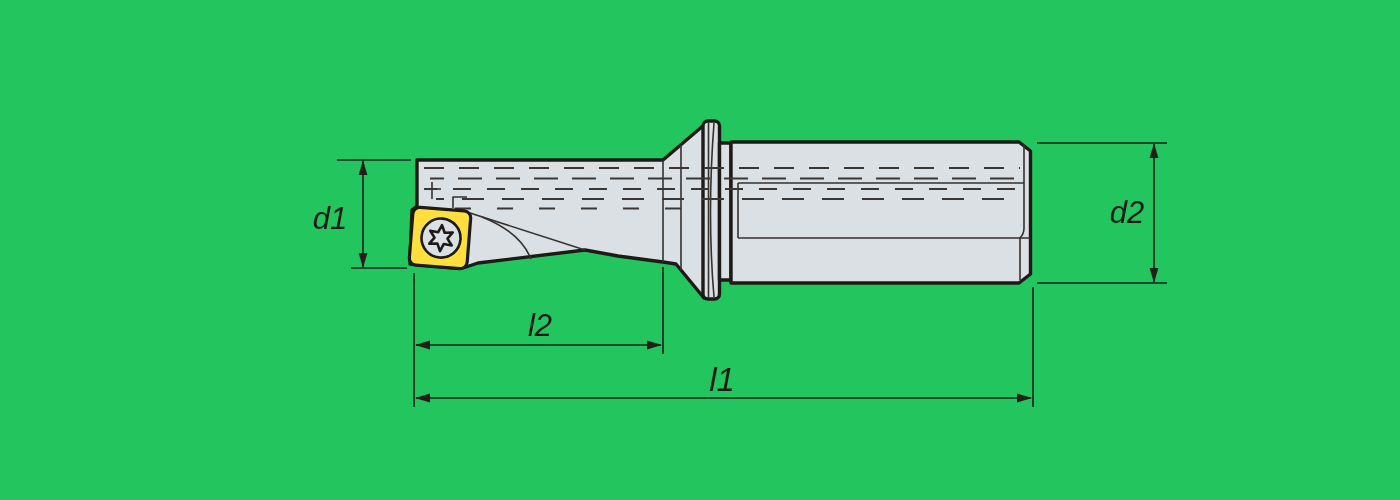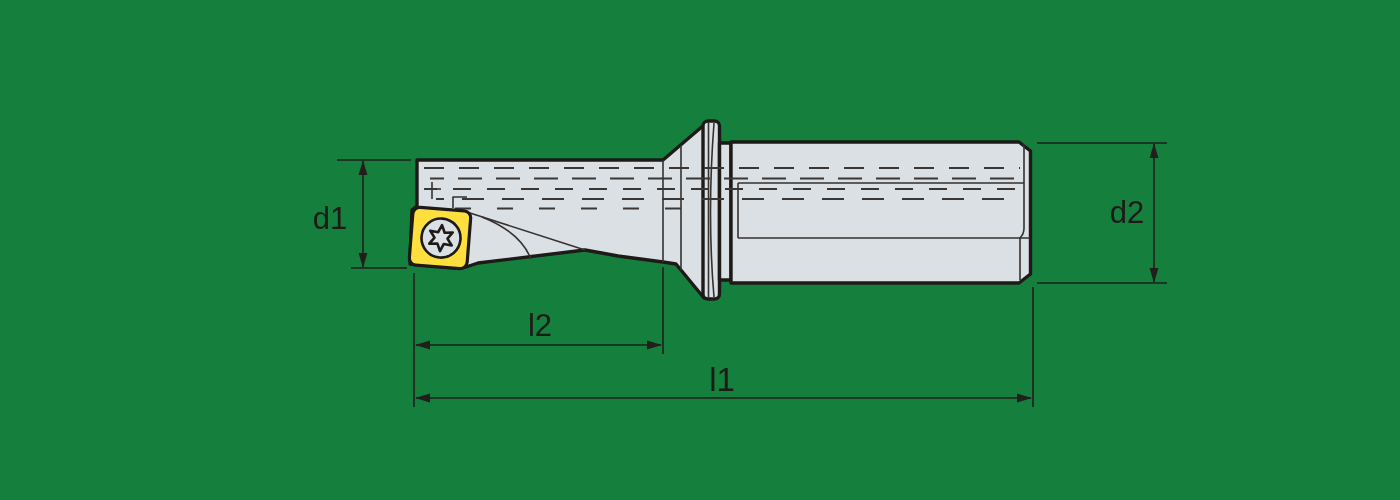--- a/index.html
+++ b/index.html
@@ -1,17 +1,17 @@
 <!DOCTYPE html>
 <html><head>
 <meta charset="utf-8">
 <style>
   html,body{margin:0;padding:0;background:#ffffff;}
-  .stage{position:relative;width:1400px;height:500px;background:#15803d;overflow:hidden;
-         font-family:"Liberation Sans",sans-serif;}
+  .stage{position:relative;width:1400px;height:500px;background:#22c55e;overflow:hidden;
+         font-family:"Liberation Sans",sans-serif;font-style:italic;}
   svg{position:absolute;left:0;top:0;}
   text{font-family:"Liberation Sans",sans-serif;fill:#1d1a18;}
   .dimtext{font-size:31px;}
   .dimtext-l1{font-size:33px;}
 </style>
 </head>
 <body>
 
 <div class="stage">
 <svg width="1400" height="500" viewBox="0 0 1400 500">

